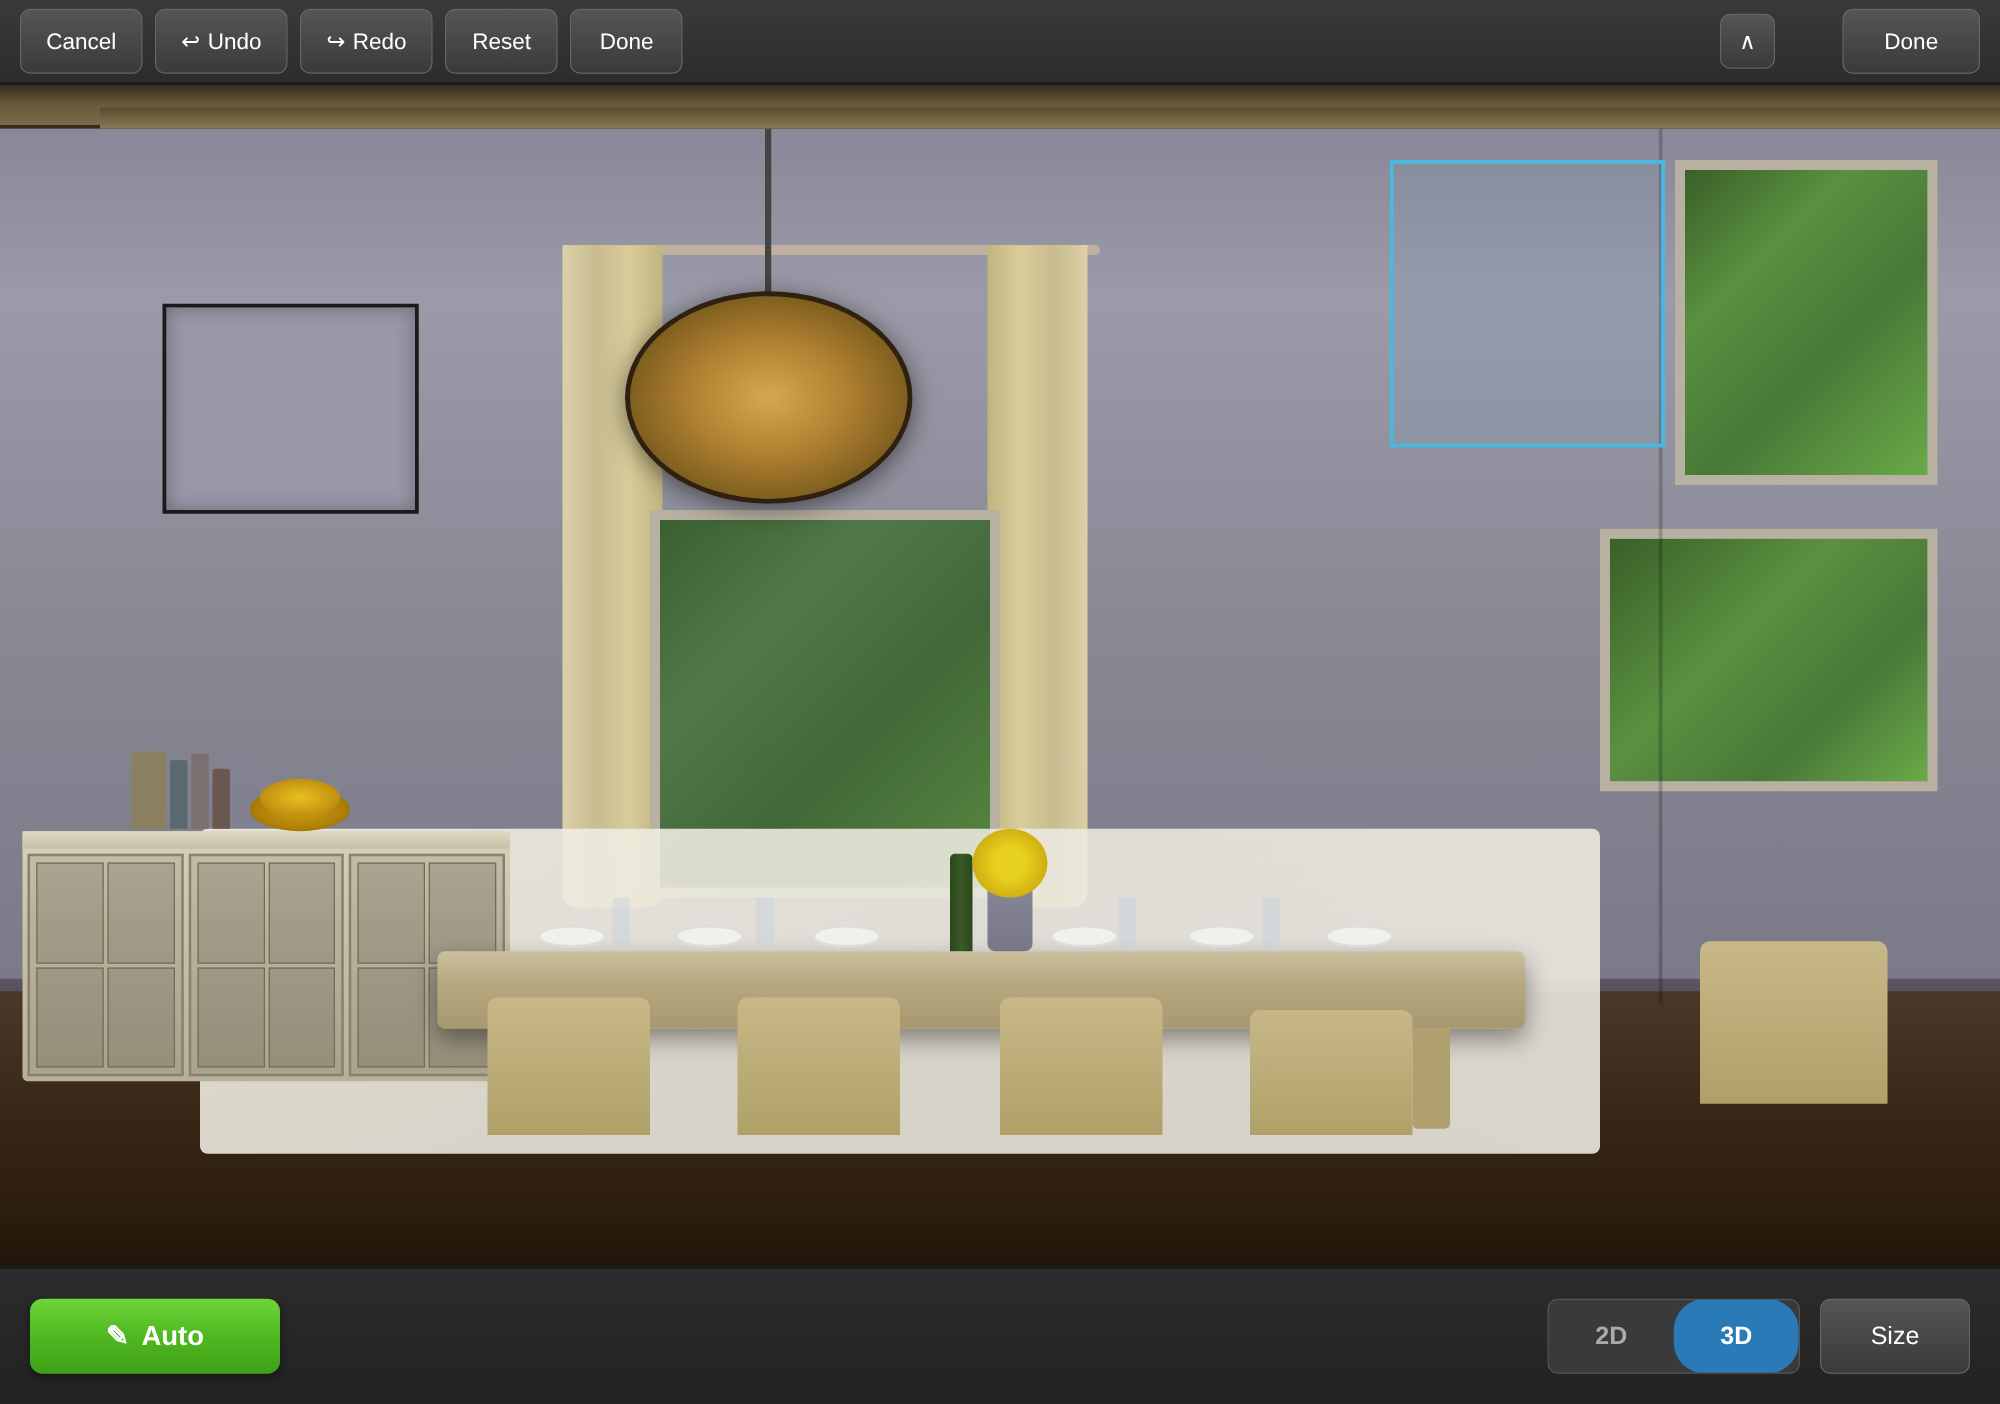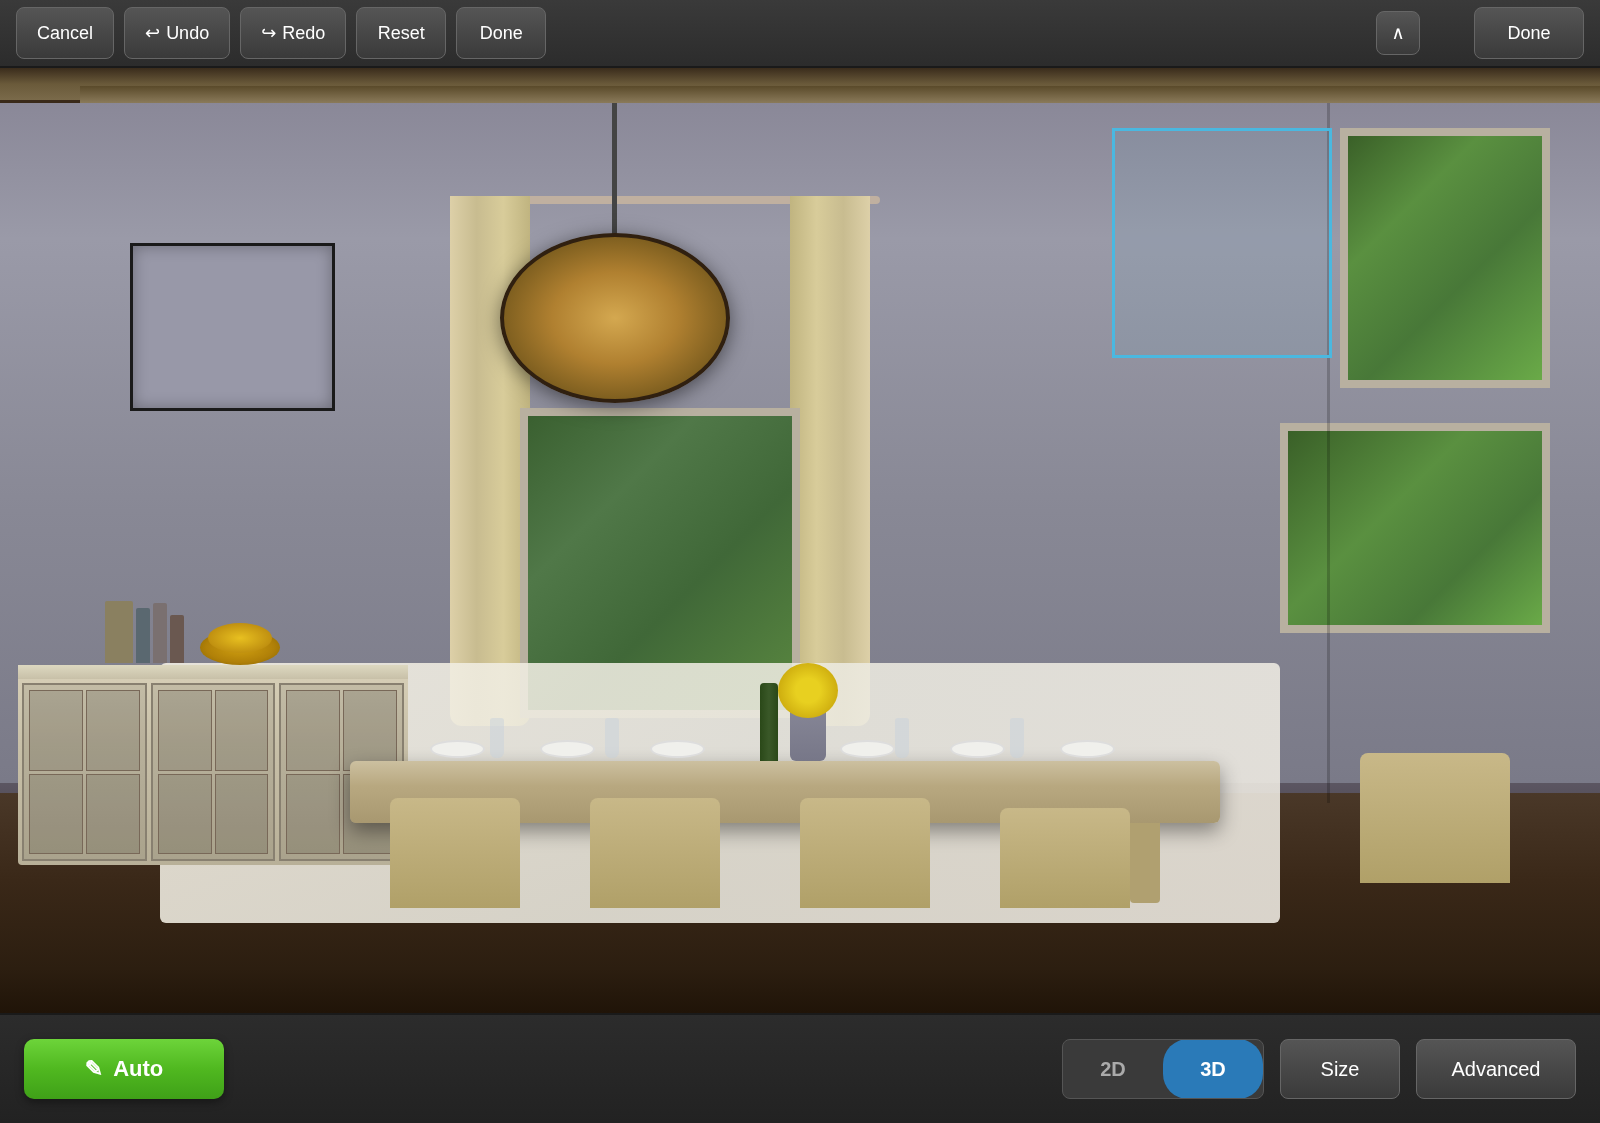--- a/index.html
+++ b/index.html
@@ -384,15 +384,14 @@
 
   <div class="bottom-spacer"></div>
 
   <div class="view-btn-group">
     <button class="view-btn">2D</button>
     <button class="view-btn active">3D</button>
   </div>
 
   <button class="size-btn">Size</button>
 
-  <button class="advanced-btn">Advanced</button>
 
 </div>
 
 </body></html>

